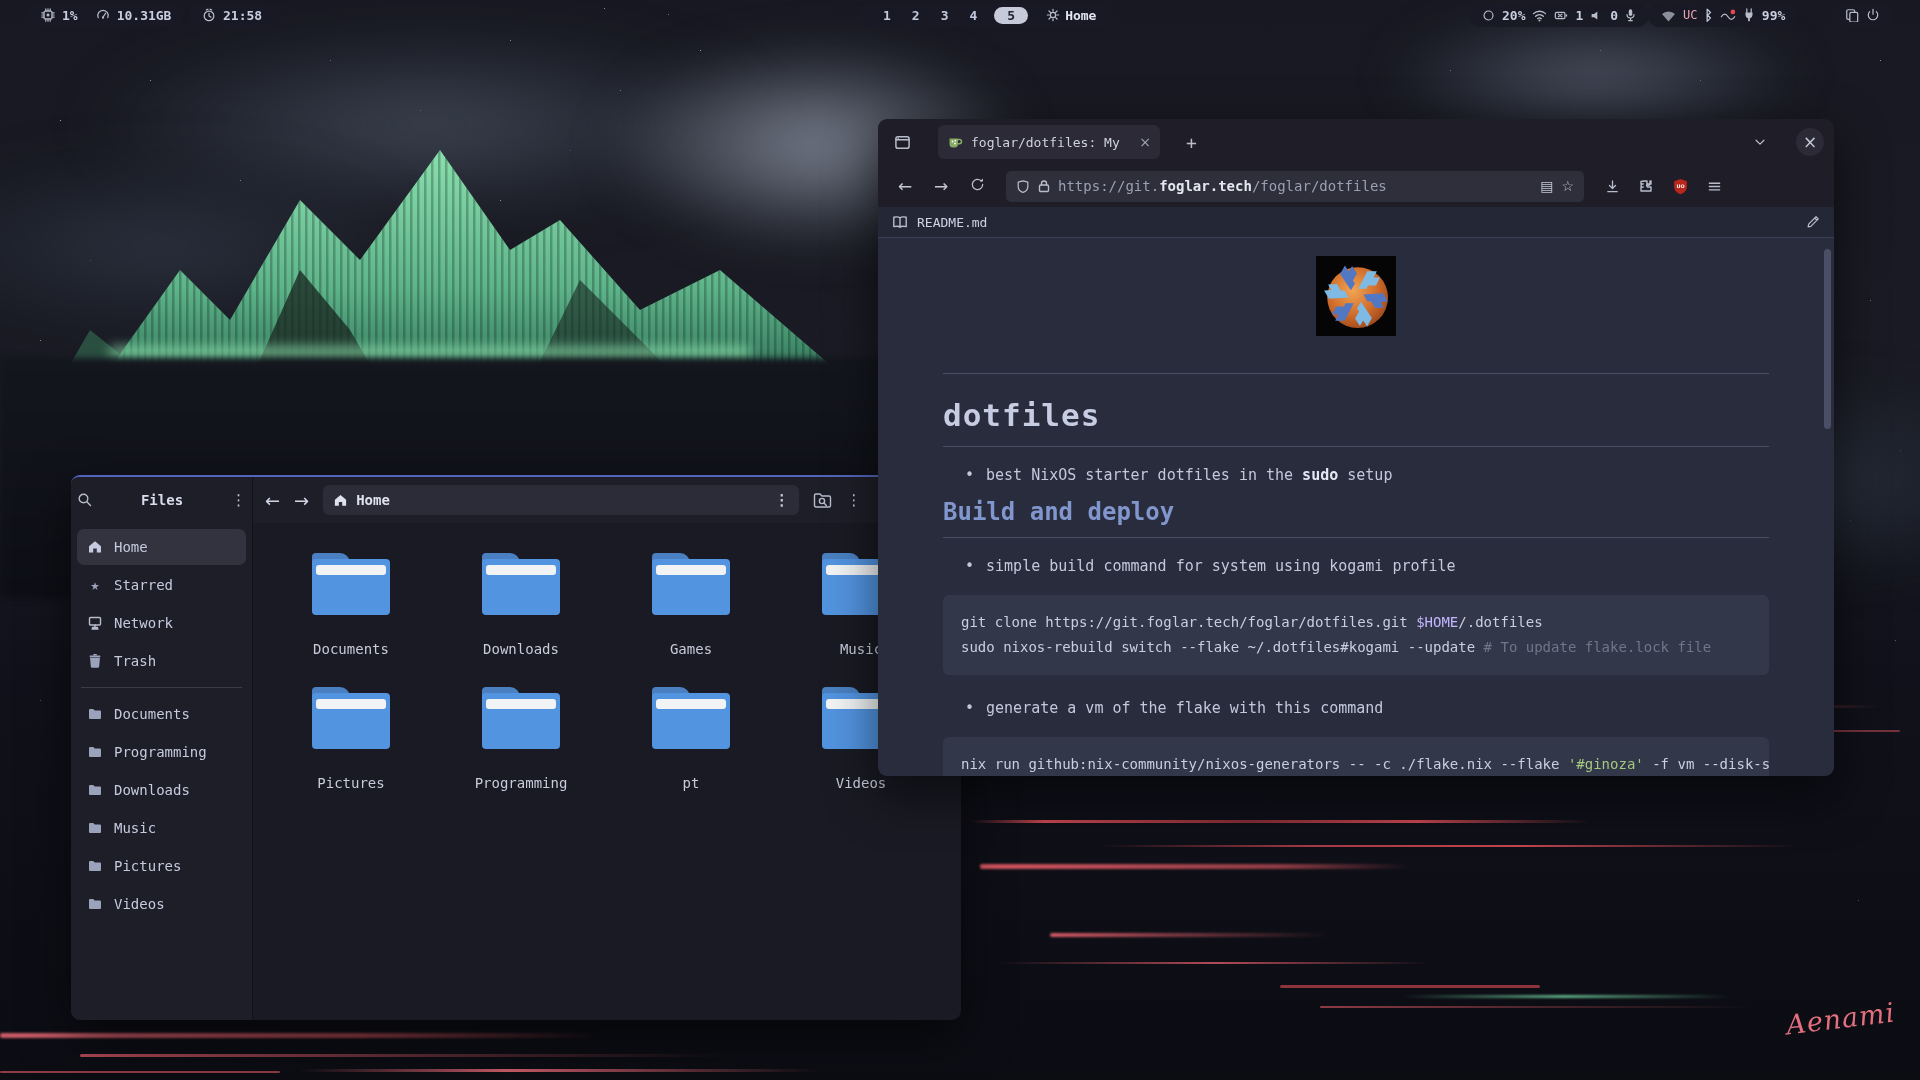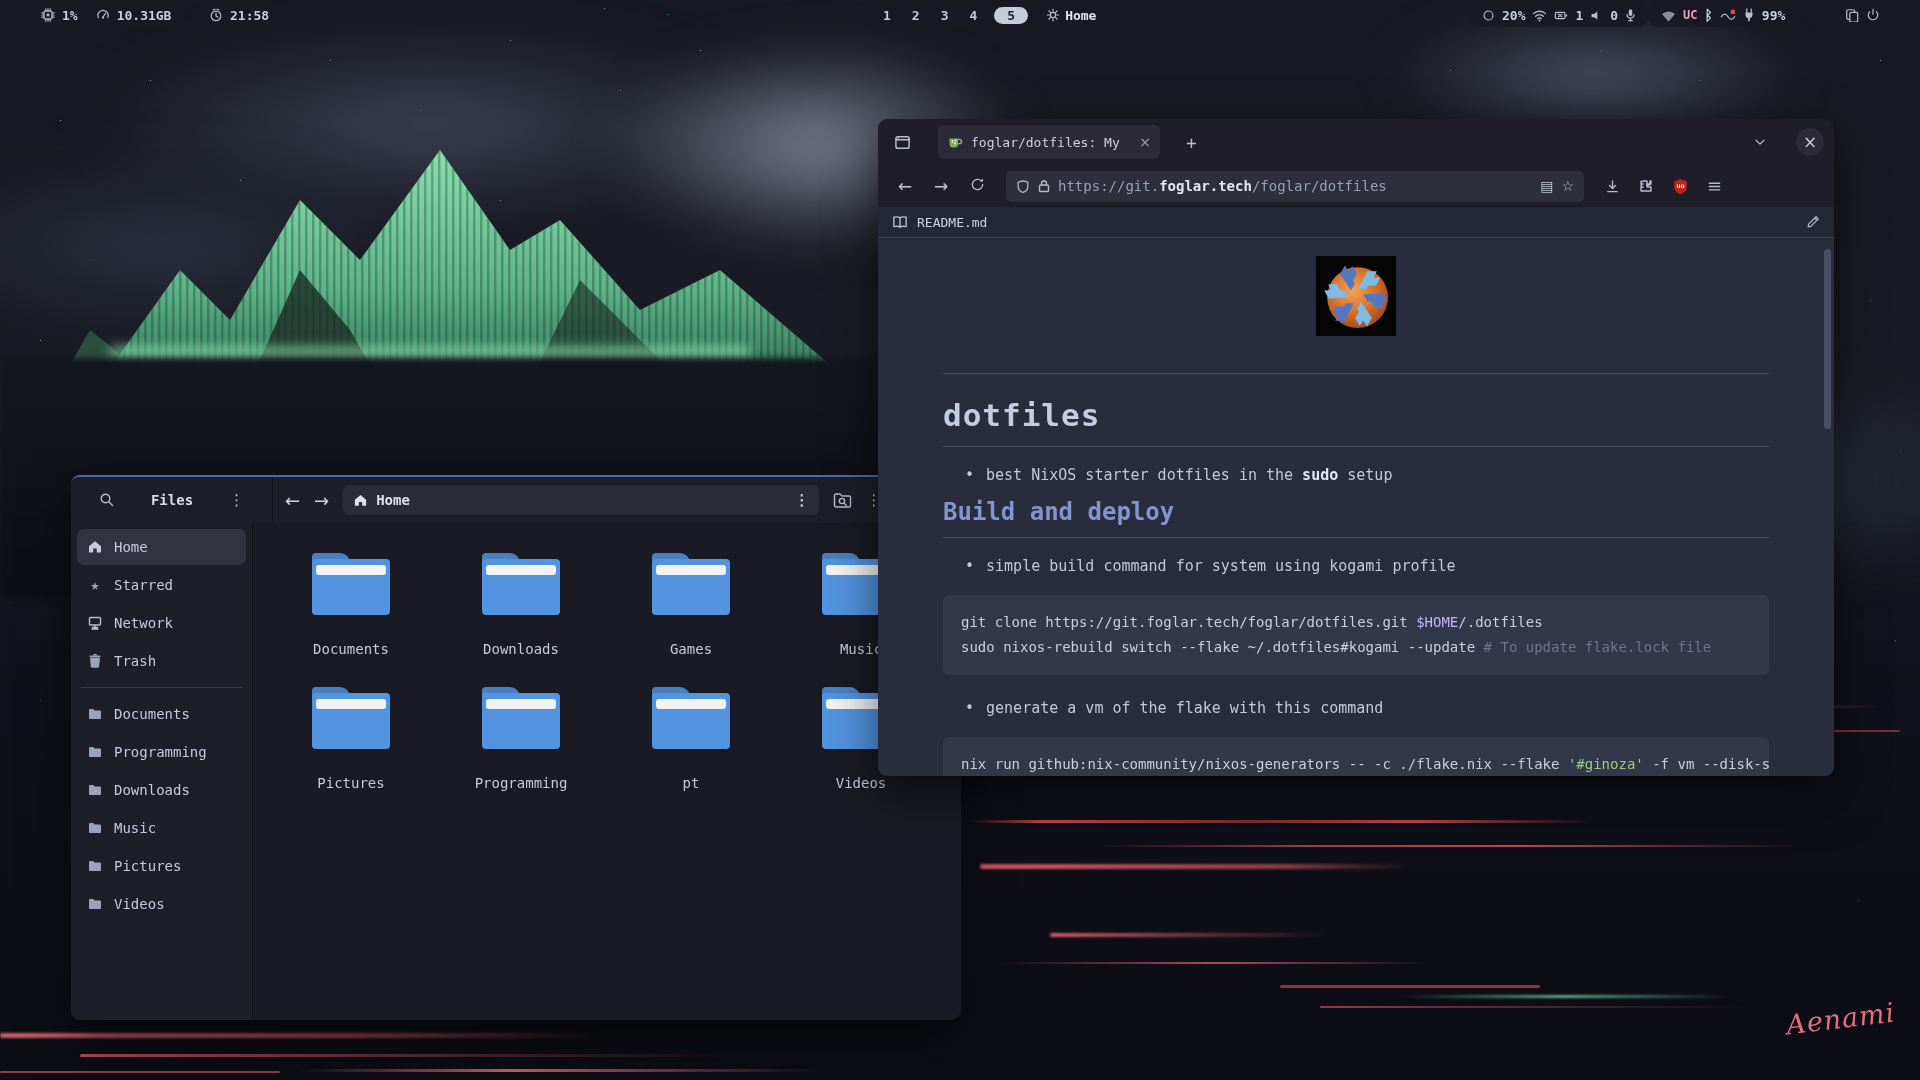--- a/index.html
+++ b/index.html
@@ -53,21 +53,21 @@
   .ws.active{background:#c6cad9;color:#232433;border-radius:10px;padding:1px 13px;margin:0 3px}
   .submap{display:flex;align-items:center;gap:5px;margin-left:8px;color:#e2e6f2}
   .ru-font{font-family:"DejaVu Sans",sans-serif}
 
   
   .win{position:absolute;border-radius:9px;overflow:hidden;box-shadow:0 18px 50px rgba(0,0,0,.55)}
 
   
   .files-window{left:71px;top:475px;width:890px;height:545px;background:#191a23;border-top:2px solid #5265b8;z-index:10;font-size:14px}
   .f-header{display:flex;height:46px}
-  .f-h-left{width:202px;background:#1d1e28;display:flex;align-items:center;padding:0 28px;gap:10px;border-right:1px solid #121218}
+  .f-h-left{width:182px;background:#1d1e28;display:flex;align-items:center;padding:0 6px;gap:10px;border-right:1px solid #121218}
   .f-title{font-weight:bold;color:#d9dcea;flex:1;text-align:center}
   .kebab{color:#c3c7d6;font-size:15px;line-height:1;cursor:pointer}
   .f-h-main{flex:1;background:#1d1e28;display:flex;align-items:center;gap:14px;padding:0 12px}
   .nav-arrow{font-size:18px;color:#d0d4e4;cursor:pointer;font-family:"DejaVu Sans",sans-serif}
   .pathbar{flex:1;max-width:476px;height:30px;background:#2b2c37;border-radius:6px;display:flex;align-items:center;padding:0 10px;gap:8px;color:#dfe2ee;font-weight:bold}
   .pathbar .spring{flex:1}
   .f-body{display:flex;height:497px}
   .f-sidebar{width:182px;background:#1d1e28;padding:6px;border-right:1px solid #121218}
   .side-item{display:flex;align-items:center;gap:11px;height:36px;padding:0 10px;border-radius:7px;color:#c6cade;cursor:pointer;margin-bottom:2px}
   .side-item.selected{background:#32333f}
@@ -176,21 +176,21 @@
       </svg>
     <span>1%</span>
     <span class="sep-gap"></span>
     <svg width="14" height="14" viewBox="0 0 16 16">
         <path class="si" d="M2.5 11a6 6 0 1 1 11 0"></path>
         <path class="si" d="M8 10.5 L11 6"></path>
         <circle cx="8" cy="11" r="1.2" fill="#b9bdcb"></circle>
       </svg>
     <span>10.31GB</span>
   </div>
-  <div class="pill" style="left:196px">
+  <div class="pill" style="left:189px">
     <svg width="14" height="14" viewBox="0 0 16 16">
         <circle class="si" cx="8" cy="9" r="5.5"></circle>
         <path class="si" d="M8 6v3.2l2.2 1.2M5 2.2 6.8 1.4M11 2.2 9.2 1.4"></path>
       </svg>
     <span>21:58</span>
   </div>
 
   <div class="pill" style="left:858px;padding:0 18px">
     <span class="ws">1</span>
     <span class="ws">2</span>
@@ -227,21 +227,21 @@
     <span>0</span>
     <svg width="11" height="14" viewBox="0 0 12 16">
         <rect x="4" y="1.5" width="4" height="7.5" rx="2" fill="#b9bdcb"></rect>
         <path class="si" d="M2 7.5a4 4 0 0 0 8 0M6 12v2.5M4 14.5h4"></path>
       </svg>
   </div>
   <div class="pill" style="left:1648px">
     <svg width="15" height="13" viewBox="0 0 16 14">
         <path d="M1 5.5A10 10 0 0 1 15 5.5L8 13.5Z" fill="#8b8f9c"></path>
       </svg>
-    <span style="color:#e7a6b5;font-weight:bold;font-size:12px">UC</span>
+    <span style="color:#e7a6b5;font-weight:normal;font-size:12px">UC</span>
     <span class="ru-font" style="font-size:14px">ᛒ</span>
     <svg width="16" height="14" viewBox="0 0 18 14">
         <path class="si" d="M1.5 9c2.5-4 5-4 7.5 0s5 4 7.5 0"></path>
         <circle cx="14.5" cy="3.5" r="2.6" fill="#e5484d"></circle>
       </svg>
     <svg width="12" height="14" viewBox="0 0 12 16">
         <path class="si" d="M3.5 1v4M8.5 1v4"></path>
         <path d="M2 5h8v3a4 4 0 0 1-3 3.9V15H5v-3.1A4 4 0 0 1 2 8Z" fill="#b9bdcb"></path>
       </svg>
     <span>99%</span>

